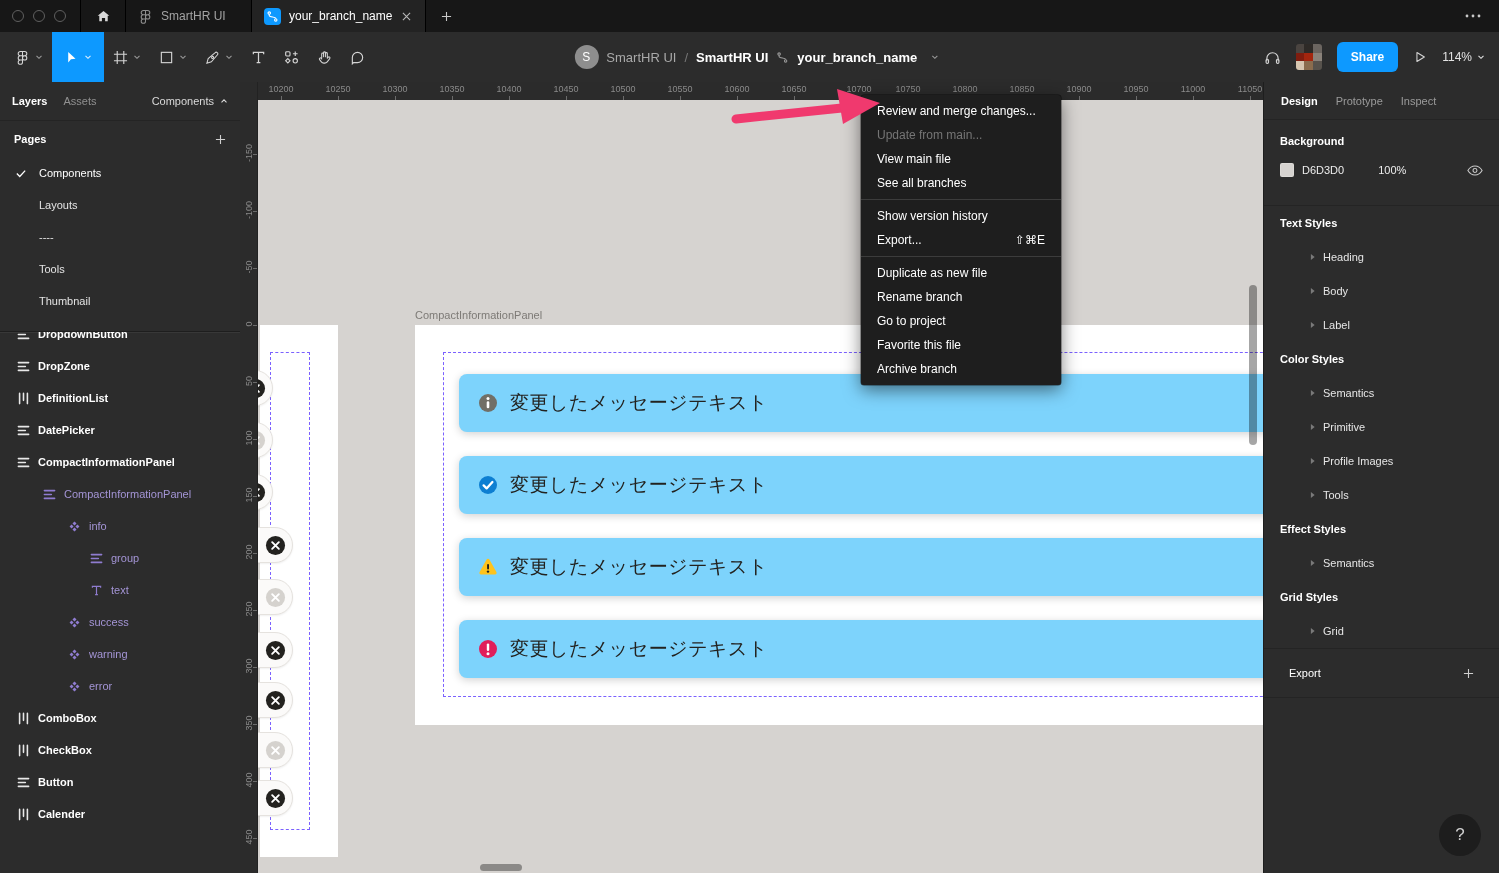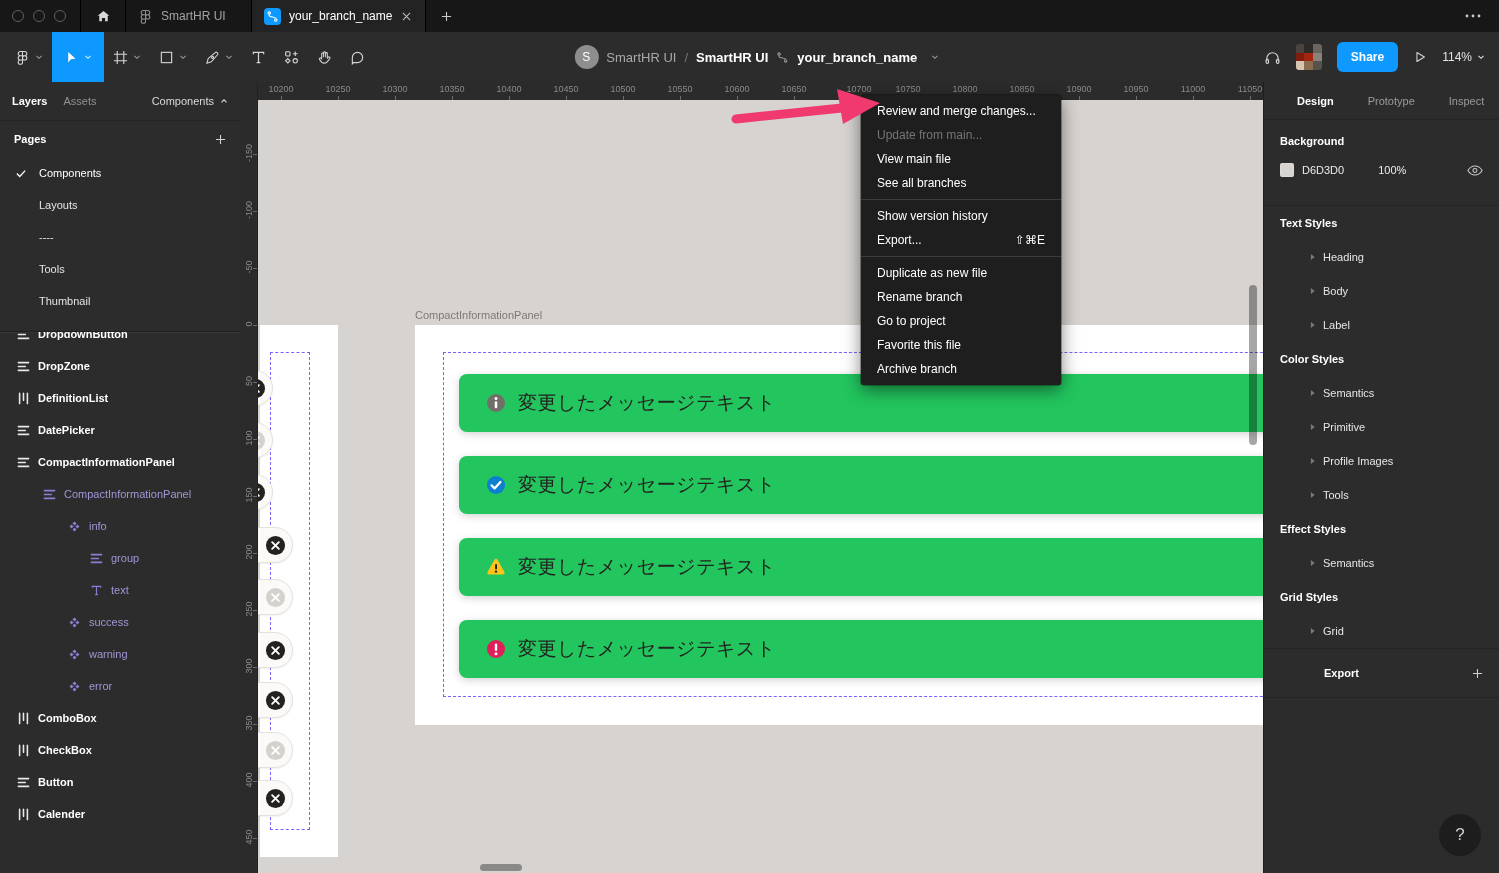--- a/index.html
+++ b/index.html
@@ -66,22 +66,22 @@
   .vruler{position:absolute;left:240px;top:82px;width:18px;bottom:0;background:#2B2B2B;border-right:1px solid #222;}
   .vruler span{position:absolute;left:-16px;width:50px;text-align:center;font-size:9px;color:var(--rulertxt);transform:rotate(-90deg);}
   .vruler i{position:absolute;right:0;width:4px;height:1px;background:#6b6b6b;}
   .canvas{position:absolute;left:258px;top:82px;width:1005px;bottom:0;background:var(--canvas);overflow:hidden;}
   .hruler{position:absolute;left:0;top:0;right:0;height:18px;background:#2B2B2B;}
   .hruler span{position:absolute;top:2px;transform:translateX(-50%);font-size:9px;color:var(--rulertxt);}
   .hruler i{position:absolute;bottom:0;width:1px;height:4px;background:#6b6b6b;}
   .frame{position:absolute;background:#fff;}
   .frame-label{position:absolute;font-size:11px;color:#7D7A76;}
   .cset{position:absolute;border:1px dashed var(--purple);}
-  .msg-card{position:absolute;left:201px;width:900px;height:58px;background:#22c55e;border-radius:8px;
-    box-shadow:0 2px 8px rgba(0,0,0,.18);display:flex;align-items:center;padding-left:27px;gap:12px;}
+  .msg-card{position:absolute;left:201px;width:900px;height:58px;background:#7dd3fc;border-radius:8px;
+    box-shadow:0 2px 8px rgba(0,0,0,.18);display:flex;align-items:center;padding-left:19px;gap:12px;}
   .msg-card .mtext{font-size:19px;color:var(--cardtxt);letter-spacing:.5px;}
   .chip{position:absolute;width:70px;height:36px;background:#FBFAF9;border:1px solid #E5E2DE;border-radius:18px;
     box-shadow:0 1px 2px rgba(0,0,0,.06);display:flex;align-items:center;justify-content:flex-end;padding-right:6px;}
   .hscroll{position:absolute;left:222px;top:782px;width:42px;height:7px;border-radius:4px;background:rgba(0,0,0,.35);}
   .vscroll{position:absolute;left:991px;top:203px;width:8px;height:160px;border-radius:4px;background:rgba(0,0,0,.35);}
 
   
   .bmenu{position:absolute;left:861px;top:95px;width:200px;background:var(--menubg);border-radius:3px;
     box-shadow:0 5px 17px rgba(0,0,0,.5),0 0 0 .5px rgba(0,0,0,.6);z-index:50;padding:0;}
   .bmenu .group{padding:4px 0;}
@@ -89,33 +89,33 @@
   .menu-item{height:24px;display:flex;align-items:center;padding:0 16px;font-size:12px;color:#fff;}
   .menu-item.disabled{color:#757575;}
   .menu-item .shortcut{margin-left:auto;color:#fff;}
 
   
   .anno{position:absolute;left:0;top:0;width:1499px;height:873px;pointer-events:none;z-index:70;}
 
   
   .rightbar{position:absolute;left:1263px;top:82px;width:236px;bottom:0;background:var(--panel);border-left:1px solid #1E1E1E;font-size:11px;}
   .rp-tabs{height:38px;display:flex;align-items:center;gap:18px;padding:0 17px;border-bottom:1px solid #242424;}
-  .rp-tab{color:#9b9b9b;margin-left:16px;} .rp-tab.active{color:#fff;font-weight:bold;}
+  .rp-tab{color:#9b9b9b;} .rp-tab.active{color:#fff;font-weight:bold;}
   .bg-section{height:86px;padding:15px 16px 0;border-bottom:1px solid #242424;}
   .sec-header{color:#fff;font-weight:bold;}
   .bg-row{margin-top:16px;display:flex;align-items:center;gap:8px;color:#EDEDED;}
   .swatch{width:14px;height:14px;border-radius:2px;background:var(--canvas);border:1px solid rgba(255,255,255,.18);}
   .bg-opacity{margin-left:26px;}
   .bg-eye{margin-left:auto;color:#C9C9C9;}
   .style-row{height:34px;display:flex;align-items:center;}
   .style-row.hdr{padding-left:16px;}
   .style-row.item{padding-left:28px;color:#E6E6E6;gap:7px;margin-left:18px;}
   .style-row .chevr{color:#7a7a7a;}
   .rp-divider{height:1px;background:#242424;}
-  .export-row{height:48px;display:flex;align-items:center;padding:0 16px;color:#fff;font-weight:bold;margin-left:44px;}
+  .export-row{height:48px;display:flex;align-items:center;padding:0 25px;color:#fff;font-weight:normal;}
   .export-row .plus{margin-left:auto;color:#CFCFCF;}
   .help-fab{position:absolute;right:18px;bottom:17px;width:42px;height:42px;border-radius:50%;background:#1D1D1D;
     color:#CFCFCF;font-size:17px;display:flex;align-items:center;justify-content:center;}
 </style>
 </head>
 <body>
 
 <div class="titlebar">
   <div class="traffic">
     <span></span>

